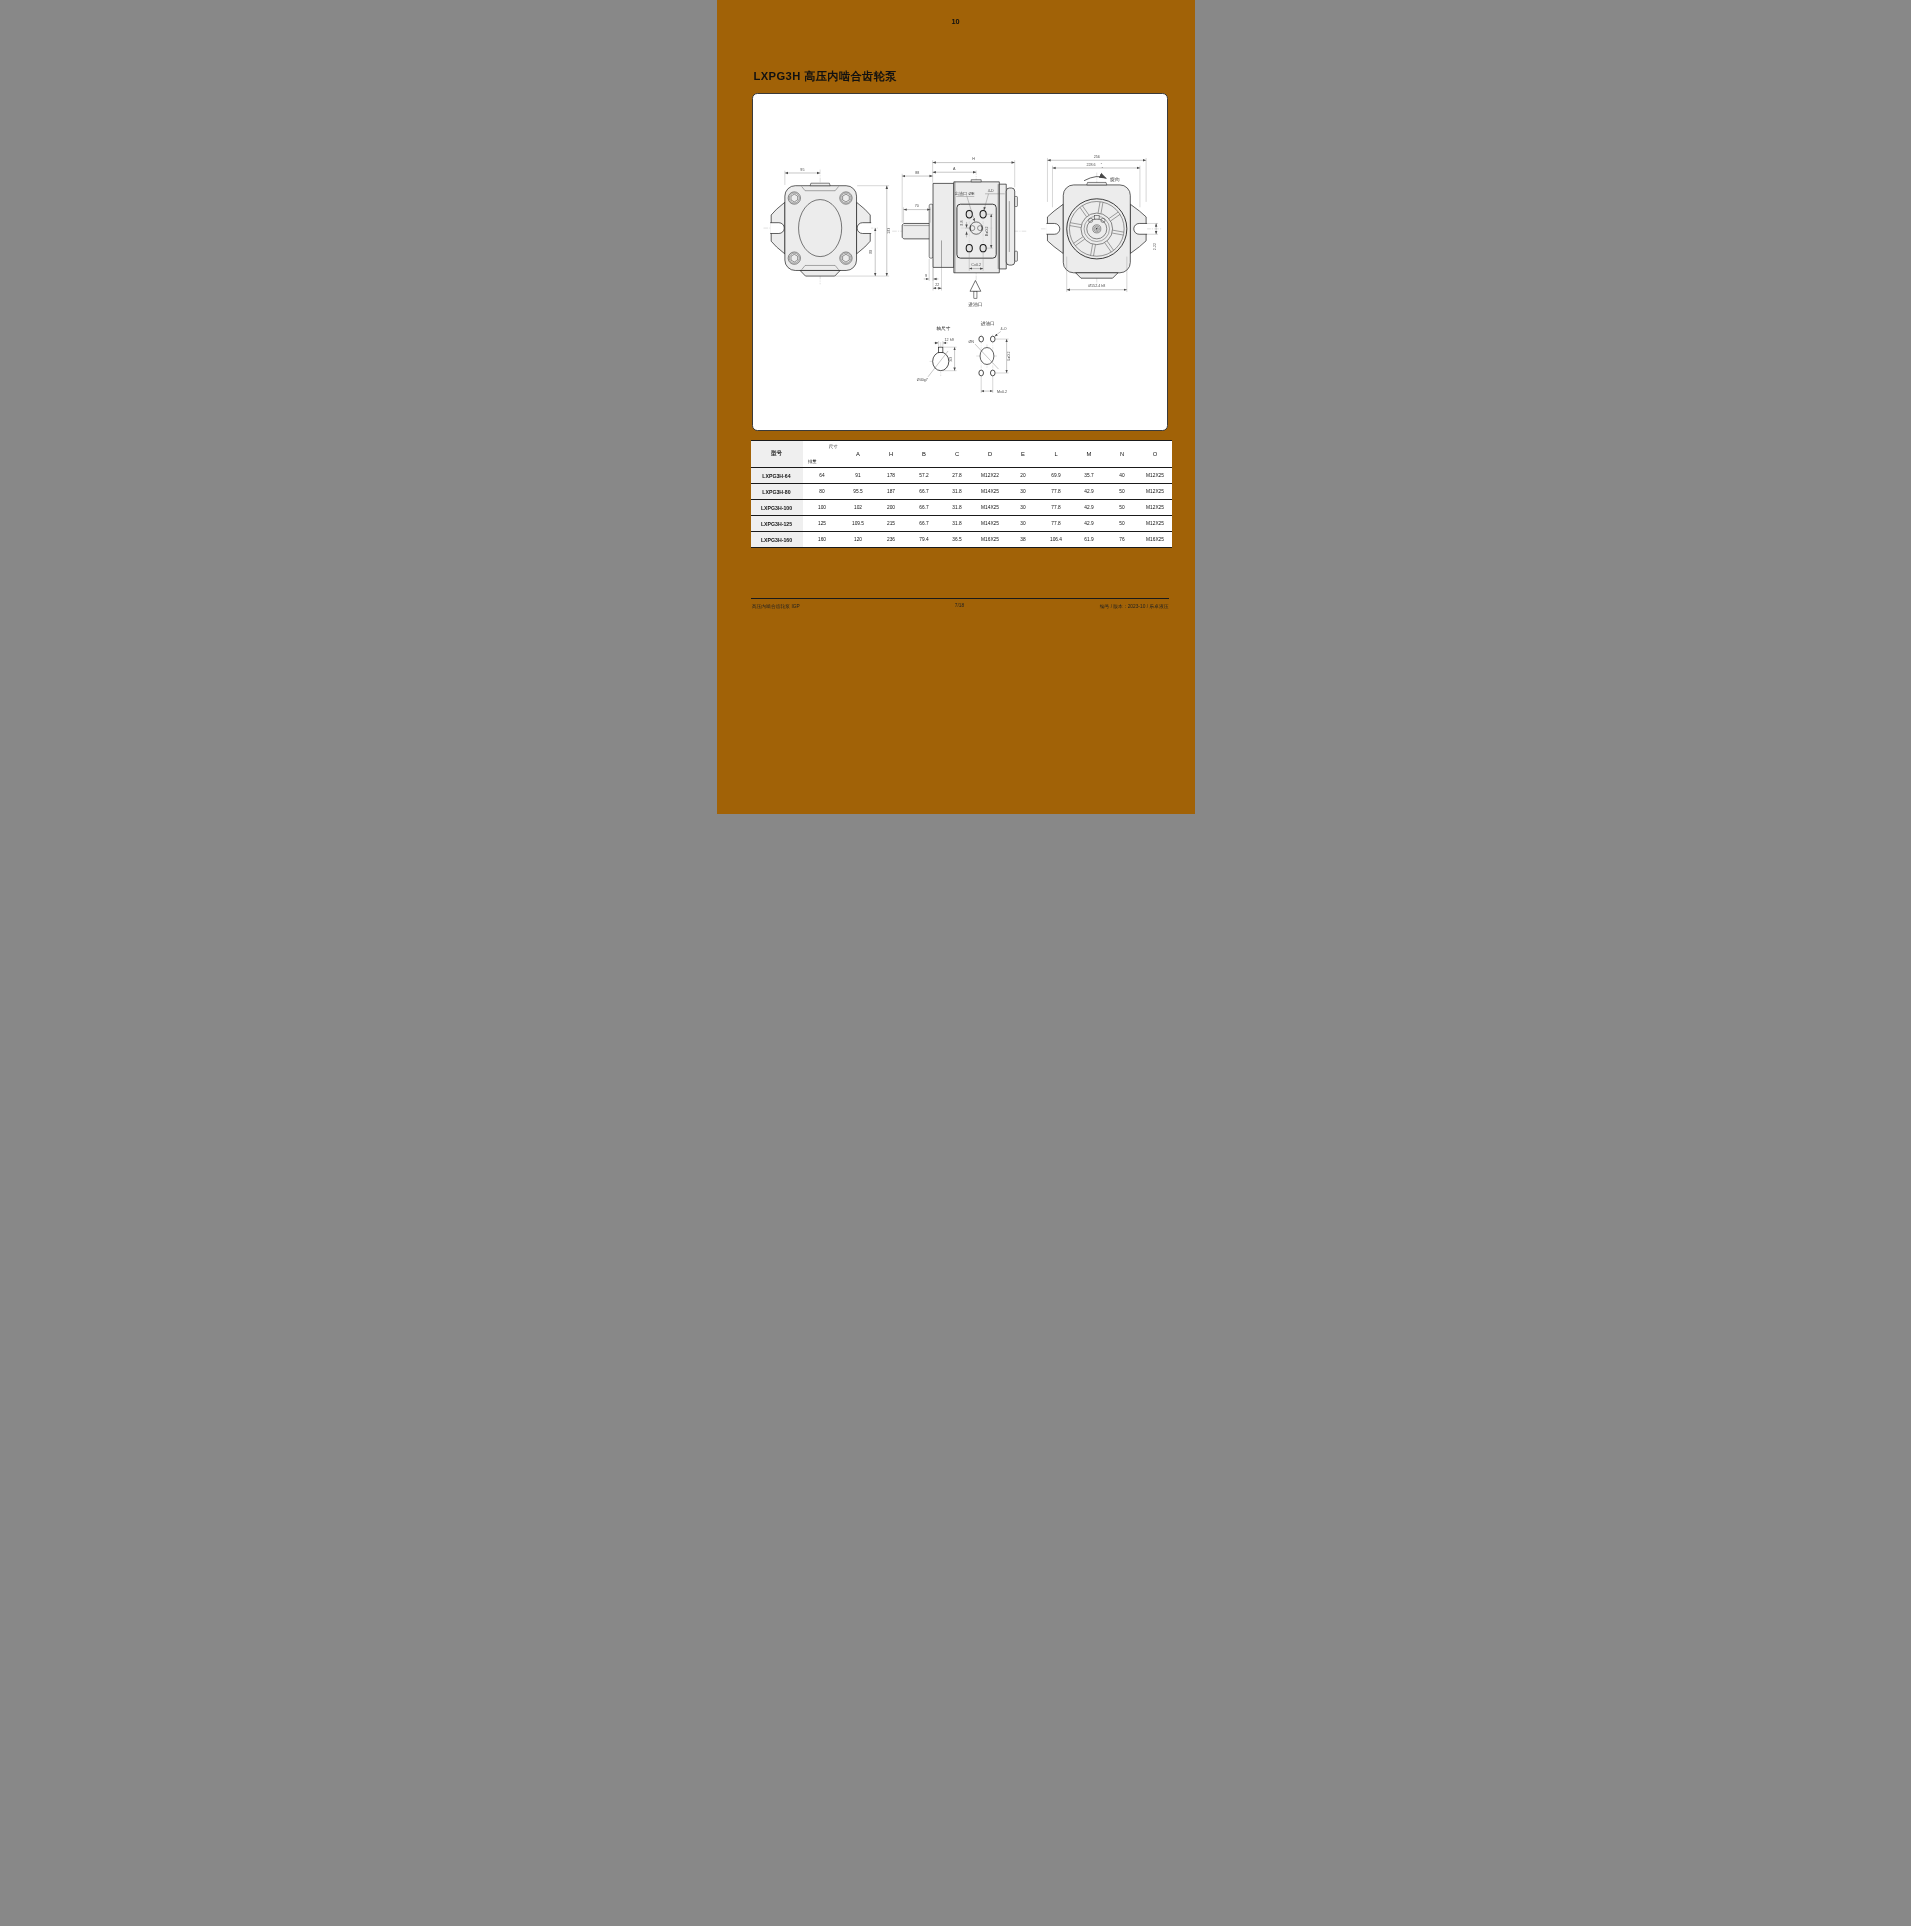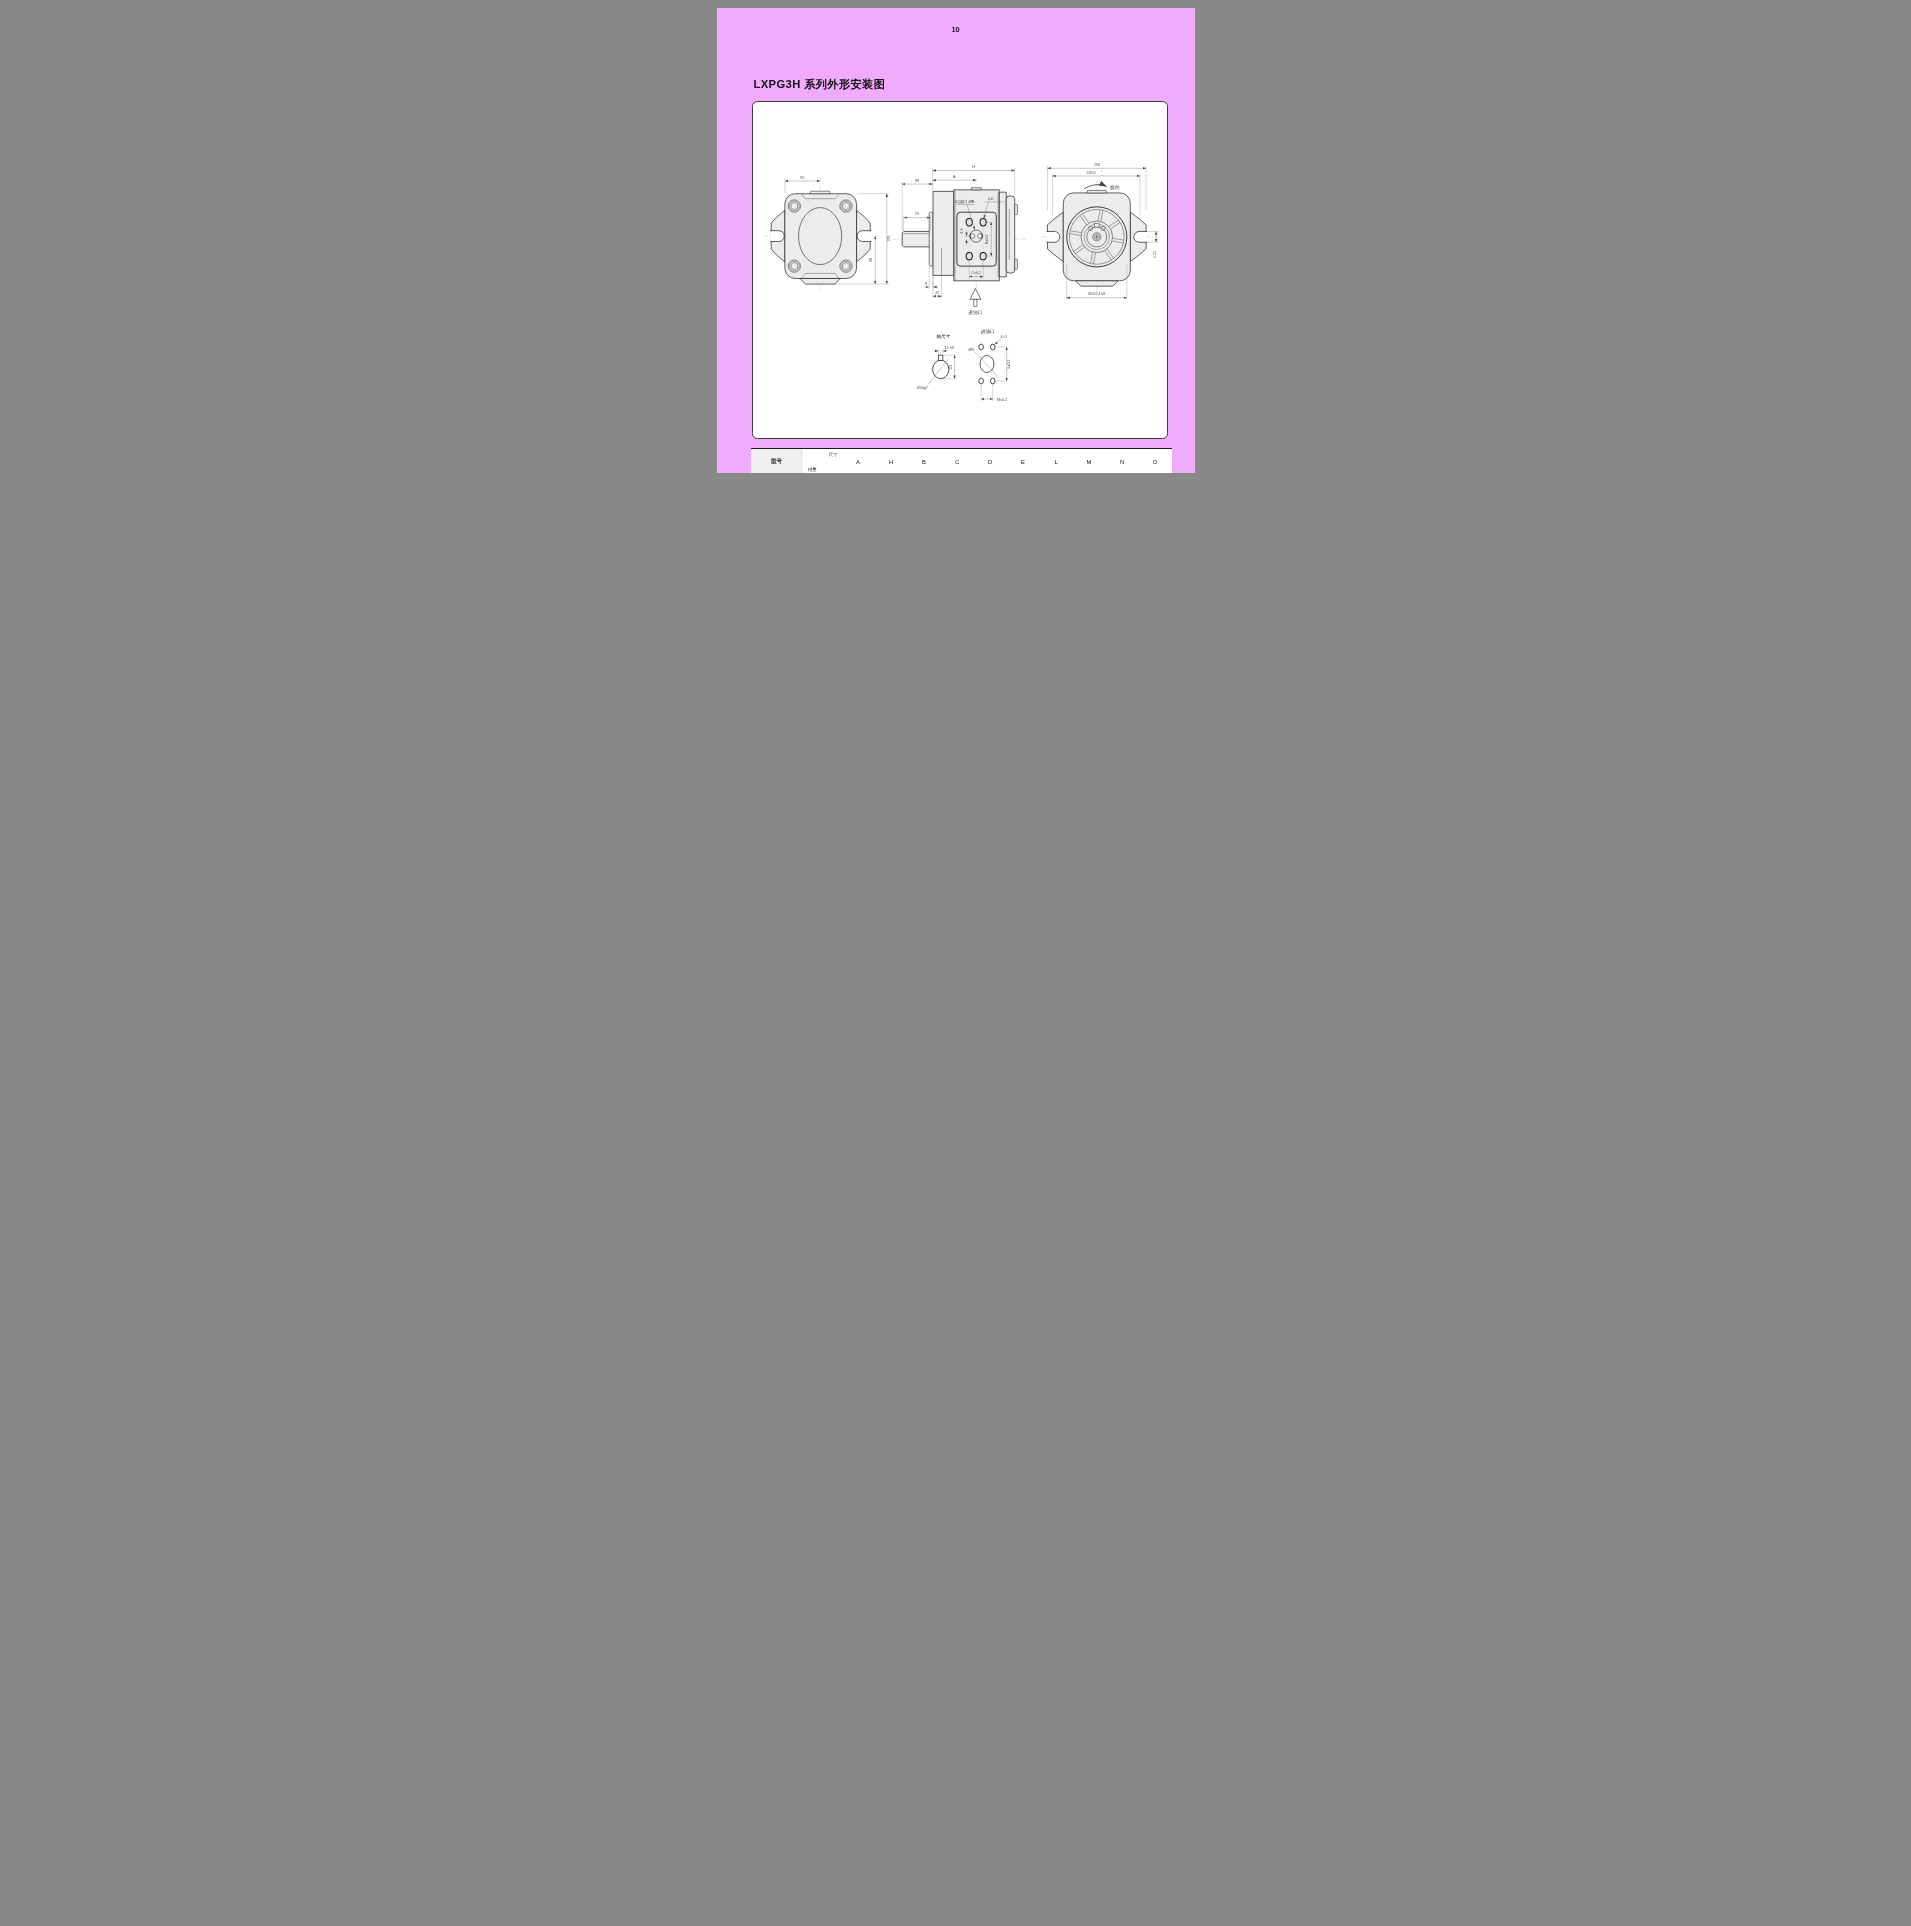--- a/index.html
+++ b/index.html
@@ -1,16 +1,16 @@
 <!DOCTYPE html>
 <html style="font-size:6.2px"><head>
 <meta charset="utf-8">
 <style>
   html,body{margin:0;padding:0;background:#888;}
-  .page{position:relative;width:478px;height:465px;margin:8px auto;background:#f0abfc;
+  .page{position:relative;width:478px;height:814px;margin:0 auto;background:#a16207;
         font-family:"Liberation Sans",sans-serif;color:#111;overflow:hidden;}
   .page-number{position:absolute;top:17px;left:0;width:100%;text-align:center;
         font-size:7.3px;font-weight:bold;color:#111;}
   .doc-title{position:absolute;top:69px;left:37px;font-size:11.2px;font-weight:bold;
         letter-spacing:0.4px;color:#111;}
   .diagram-box{position:absolute;left:35px;top:93px;width:414px;height:336px;
         border:0.7px solid #3a3a3a;border-radius:5.4px;background:#fff;}
   .diagram-box svg{display:block;}
 
   
@@ -54,21 +54,21 @@
   .footer .f-left{position:absolute;left:1.2px;top:0;}
   .footer .f-center{position:absolute;left:0;width:100%;text-align:center;top:0;}
   .footer .f-right{position:absolute;right:0;top:0;}
 </style>
 </head>
 <body>
 
 <div class="page">
 
   <div class="page-number">10</div>
-  <div class="doc-title">LXPG3H 系列外形安装图</div>
+  <div class="doc-title">LXPG3H 高压内啮合齿轮泵</div>
 
   <div class="diagram-box">
     <svg width="414" height="336" viewBox="91 242 1074 872">
       <defs>
         <marker id="ar" viewBox="0 0 10 10" refX="9.3" refY="5" markerWidth="10" markerHeight="10" orient="auto-start-reverse">
           <path d="M0 1.5 L9.6 5 L0 8.5 Z" fill="#4a4a4a"></path>
         </marker>
       </defs>
 
       <g>

